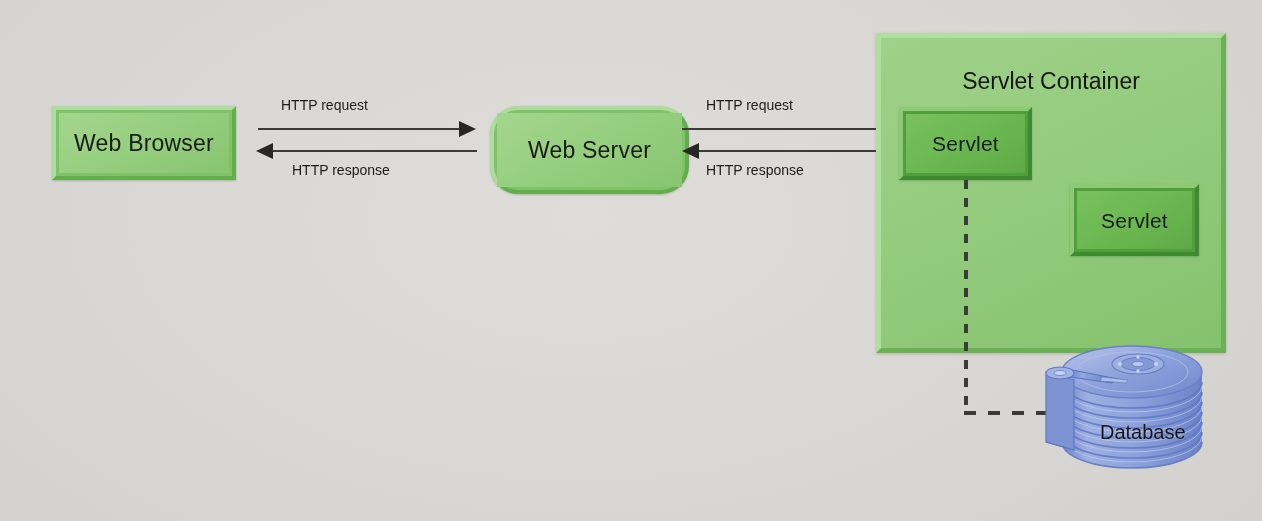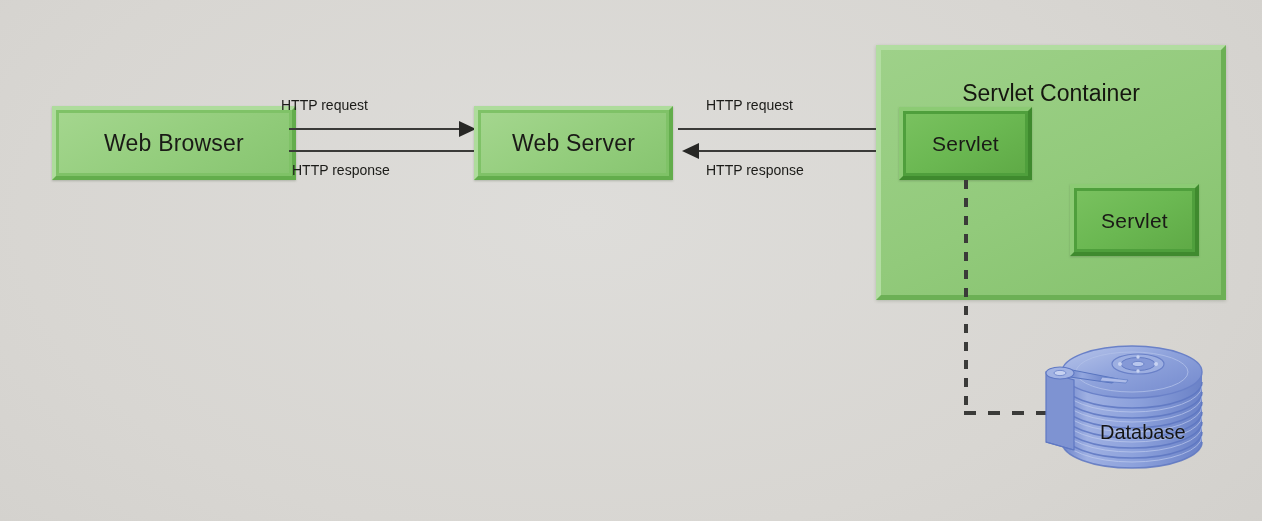--- a/index.html
+++ b/index.html
@@ -157,49 +157,49 @@
     line-height: 1;
     z-index: 9;
     text-shadow: 0 0 2px rgba(255,255,255,0.35);
   }
 </style>
 </head>
 <body>
 
 <div id="diagram-canvas">
 
-  <div class="gbox light plate" id="web-browser-box" style="left:52px; top:106px; width:244px; height:74px;">
+  <div class="gbox light plate" id="web-browser-box" style="left:52px; top:106px; width:184px; height:74px;">
     <span class="lbl" style="font-size:23px;">Web Browser</span>
   </div>
 
   <div class="flow-label" style="left:281px; top:98px;">HTTP request</div>
 
   <div class="arrow-line" style="left:258px; top:128px; width:202px;"></div>
   <div class="arrow-head right" style="left:459px; top:121px;"></div>
 
   <div class="arrow-line" style="left:273px; top:150px; width:204px;"></div>
   <div class="arrow-head left" style="left:256px; top:143px;"></div>
 
   <div class="flow-label" style="left:292px; top:163px;">HTTP response</div>
 
-  <div class="gbox light plate" id="web-server-box" style="left:474px; top:106px; width:199px; height:74px;">
+  <div class="gbox light plate" id="web-server-box" style="left:490px; top:106px; width:199px; height:88px;border-radius:28px;">
     <span class="lbl" style="font-size:23px;">Web Server</span>
   </div>
 
   <div class="flow-label" style="left:706px; top:98px;">HTTP request</div>
 
   <div class="arrow-line" style="left:678px; top:128px; width:205px;"></div>
   <div class="arrow-head right" style="left:882px; top:121px;"></div>
 
   <div class="arrow-line" style="left:699px; top:150px; width:202px;"></div>
   <div class="arrow-head left" style="left:682px; top:143px;"></div>
 
   <div class="flow-label" style="left:706px; top:163px;">HTTP response</div>
 
-  <div id="servlet-container" style="left:876px; top:33px; width:350px; height:255px;margin-top:12px;">
+  <div id="servlet-container" style="left:876px; top:33px; width:350px; height:320px;">
     <div id="servlet-container-title">Servlet Container</div>
   </div>
 
   <div class="gbox inner plate" id="servlet-one-box" style="left:899px; top:107px; width:133px; height:73px;">
     <span class="lbl" style="font-size:21px;">Servlet</span>
   </div>
 
   <div class="gbox inner plate" id="servlet-two-box" style="left:1070px; top:184px; width:129px; height:72px;">
     <span class="lbl" style="font-size:21px;">Servlet</span>
   </div>

